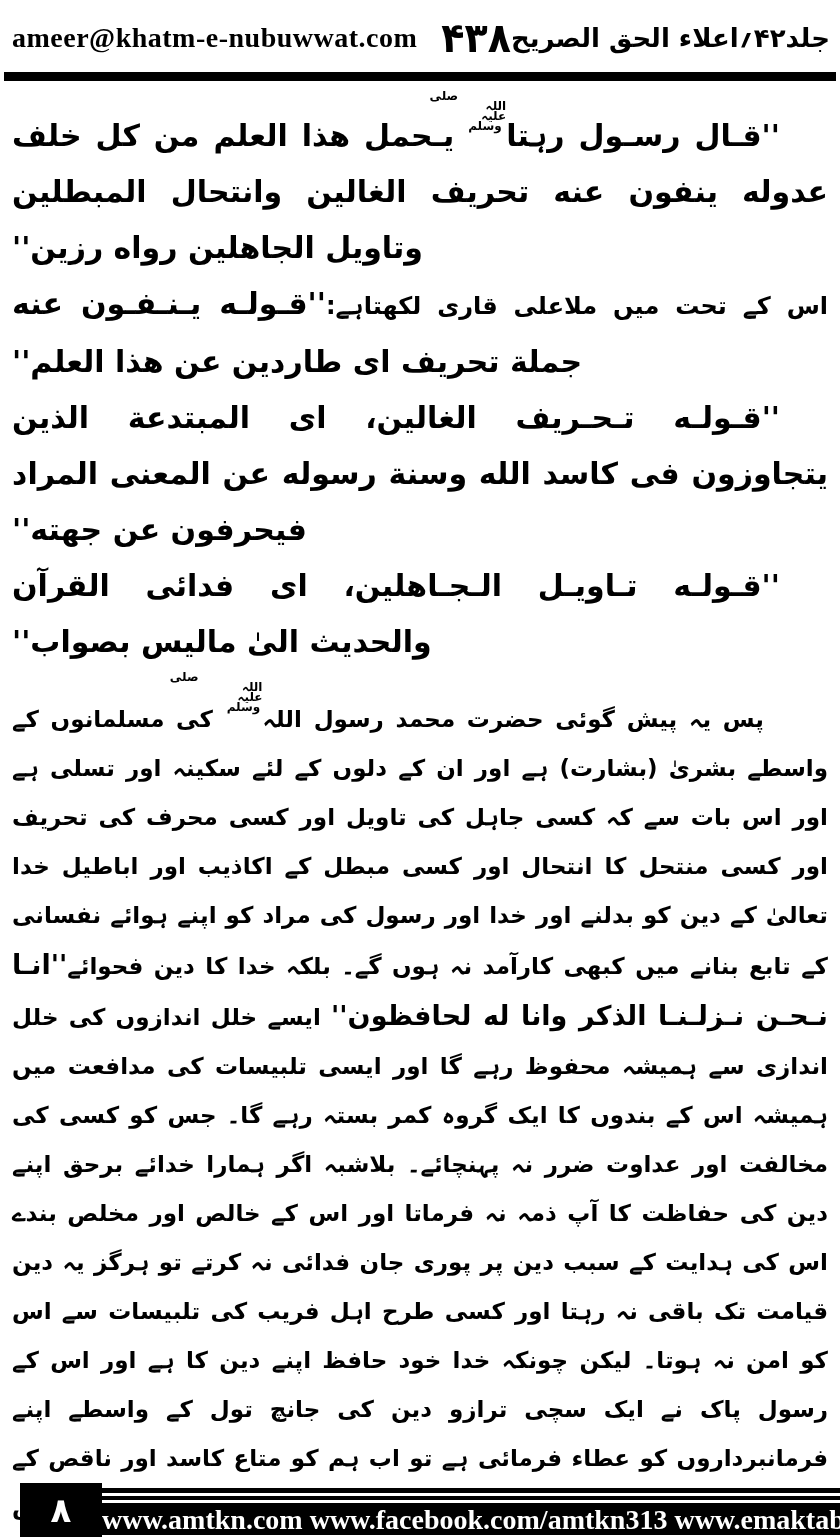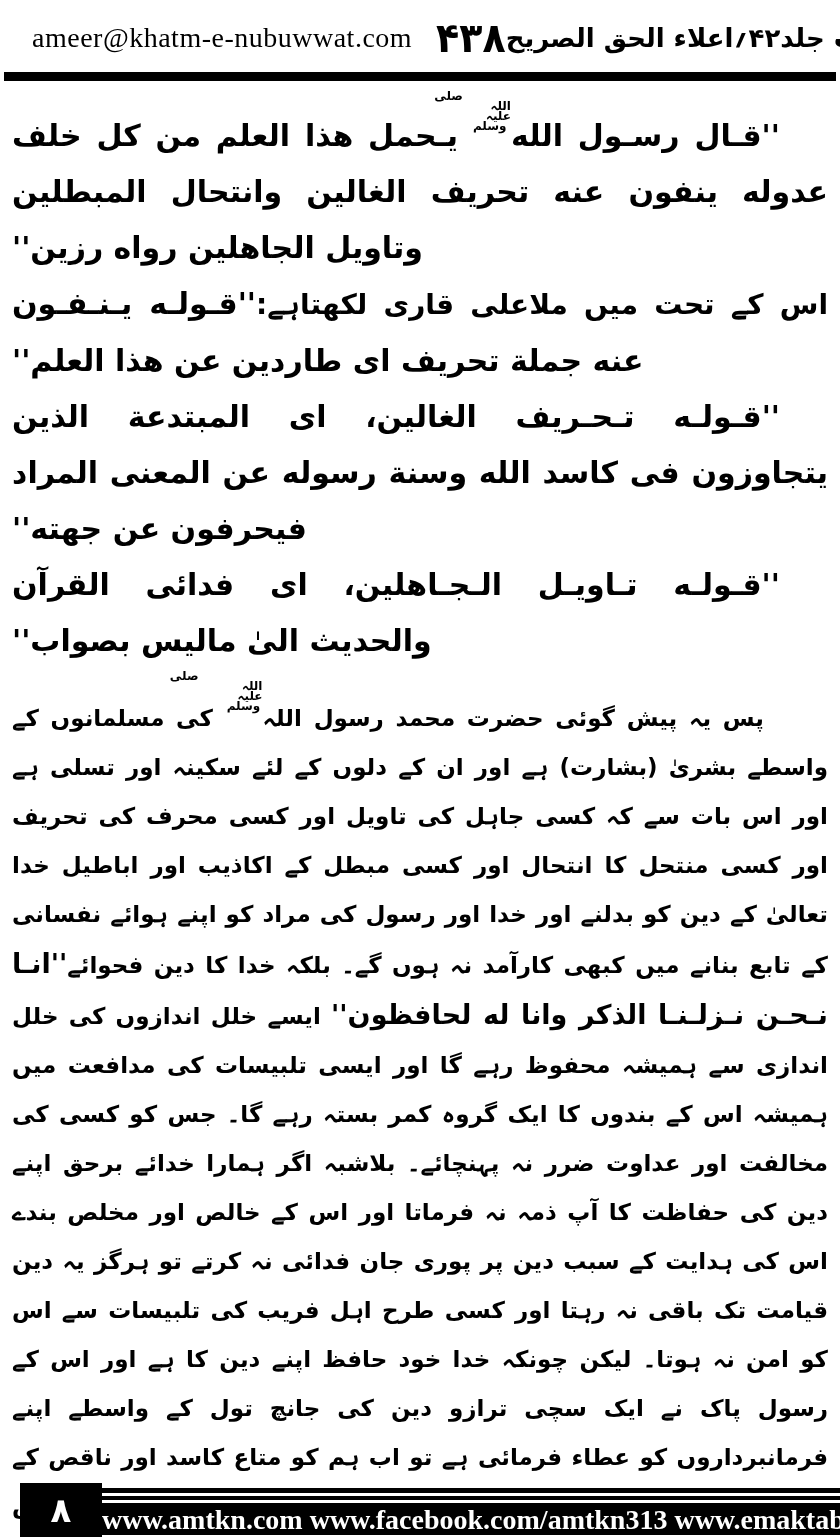--- a/index.html
+++ b/index.html
@@ -9,23 +9,22 @@
     background:#ffffff;
     overflow:hidden;
     font-family:"DejaVu Sans", sans-serif;
     color:#000;
   }
 
   
   .hdr { display:flex; align-items:center; padding:16px 12px 4px 12px; }
   .hdr-email {
     font-family:"Liberation Serif", serif;
-    font-weight:normal; font-size:28px; letter-spacing:.5px;
+    font-weight:bold; font-size:28px; letter-spacing:.5px;
     white-space:nowrap;
-    margin-left:20px;
   }
   .hdr-num {
     font-weight:bold; font-size:38px; margin-left:24px;
     transform:scaleY(1.08); white-space:nowrap;
   }
   .hdr-title {
     margin-left:auto; direction:rtl;
     font-weight:bold; font-size:26px; white-space:nowrap;
   }
   .hdr-rule { height:9px; background:#000; margin:8px 4px 0 4px; }
@@ -37,21 +36,21 @@
     font-weight:bold; font-size:30px; line-height:56px;
     text-align:justify; text-align-last:left;
   }
   p.first-indent { text-indent:48px; }
   p.mixed {
     margin:0;
     font-weight:bold; line-height:56px;
     text-align:justify; text-align-last:left;
     font-size:30px;
   }
-  .ur-inline { font-size:28px; }
+  .ur-inline { font-size:24px; }
   p.ur-para {
     margin:2px 0 0 0;
     font-weight:bold; font-size:23px; line-height:49px;
     text-align:justify; text-align-last:center;
     text-indent:64px;
   }
   .arb-inline { font-size:27px; font-weight:bold; }
   .durood {
     display:inline-block; width:38px;
     font-size:12px; line-height:10px;
@@ -95,21 +94,21 @@
   <header class="hdr">
     <span class="hdr-email">ameer@khatm-e-nubuwwat.com</span>
     <span class="hdr-num">۴۳۸</span>
     <span class="hdr-title">احتساب جلد۴۲؍اعلاء الحق الصریح</span>
   </header>
 
   <div class="hdr-rule"></div>
 
   <main>
 
-    <p class="ar first-indent"><span>''قـال رسـول الله</span><span class="durood">صلی اللہ علیہ وسلم</span><span> یـحمل هذا العلم من کل خلف عدوله ینفون عنه تحریف الغالین وانتحال المبطلین وتاویل الجاهلین رواه رزین''</span></p>
+    <p class="ar first-indent"><span>''قـال رسـول رہتا</span><span class="durood">صلی اللہ علیہ وسلم</span><span> یـحمل هذا العلم من کل خلف عدوله ینفون عنه تحریف الغالین وانتحال المبطلین وتاویل الجاهلین رواه رزین''</span></p>
 
     <p class="mixed"><span class="ur-inline">اس کے تحت میں ملاعلی قاری لکھتاہے:</span><span>''قـولـه یـنـفـون عنه جملة تحریف ای طاردین عن هذا العلم''</span></p>
 
     <p class="ar first-indent">''قـولـه تـحـریف الغالین، ای المبتدعة الذین یتجاوزون فی کاسد الله وسنة رسوله عن المعنی المراد فیحرفون عن جهته''</p>
 
 
     <p class="ar first-indent">''قـولـه تـاویـل الـجـاهلین، ای فدائی القرآن والحدیث الیٰ مالیس بصواب''</p>
 
     <p class="ur-para"><span>پس یہ پیش گوئی حضرت محمد رسول اللہ</span><span class="durood">صلی اللہ علیہ وسلم</span><span> کی مسلمانوں کے واسطے بشریٰ (بشارت) ہے اور ان کے دلوں کے لئے سکینہ اور تسلی ہے اور اس بات سے کہ کسی جاہل کی تاویل اور کسی محرف کی تحریف اور کسی منتحل کا انتحال اور کسی مبطل کے اکاذیب اور اباطیل خدا تعالیٰ کے دین کو بدلنے اور خدا اور رسول کی مراد کو اپنے ہوائے نفسانی کے تابع بنانے میں کبھی کارآمد نہ ہوں گے۔ بلکہ خدا کا دین فحوائے</span><span class="arb-inline">''انـا نـحـن نـزلـنـا الذکر وانا له لحافظون''</span><span> ایسے خلل اندازوں کی خلل اندازی سے ہمیشہ محفوظ رہے گا اور ایسی تلبیسات کی مدافعت میں ہمیشہ اس کے بندوں کا ایک گروہ کمر بستہ رہے گا۔ جس کو کسی کی مخالفت اور عداوت ضرر نہ پہنچائے۔ بلاشبہ اگر ہمارا خدائے برحق اپنے دین کی حفاظت کا آپ ذمہ نہ فرماتا اور اس کے خالص اور مخلص بندے اس کی ہدایت کے سبب دین پر پوری جان فدائی نہ کرتے تو ہرگز یہ دین قیامت تک باقی نہ رہتا اور کسی طرح اہل فریب کی تلبیسات سے اس کو امن نہ ہوتا۔ لیکن چونکہ خدا خود حافظ اپنے دین کا ہے اور اس کے رسول پاک نے ایک سچی ترازو دین کی جانچ تول کے واسطے اپنے فرمانبرداروں کو عطاء فرمائی ہے تو اب ہم کو متاع کاسد اور ناقص کے جانچنے میں کچھ مشکل نہیں ہے۔ وہ ترازو ہمارا قرآن وحدیث ہے۔ جس کے ساتھ تمسک کرنے میں دین کی گمراہی سے ہم کو ہمیشہ امن مل سکتا ہے۔</span></p>
 

